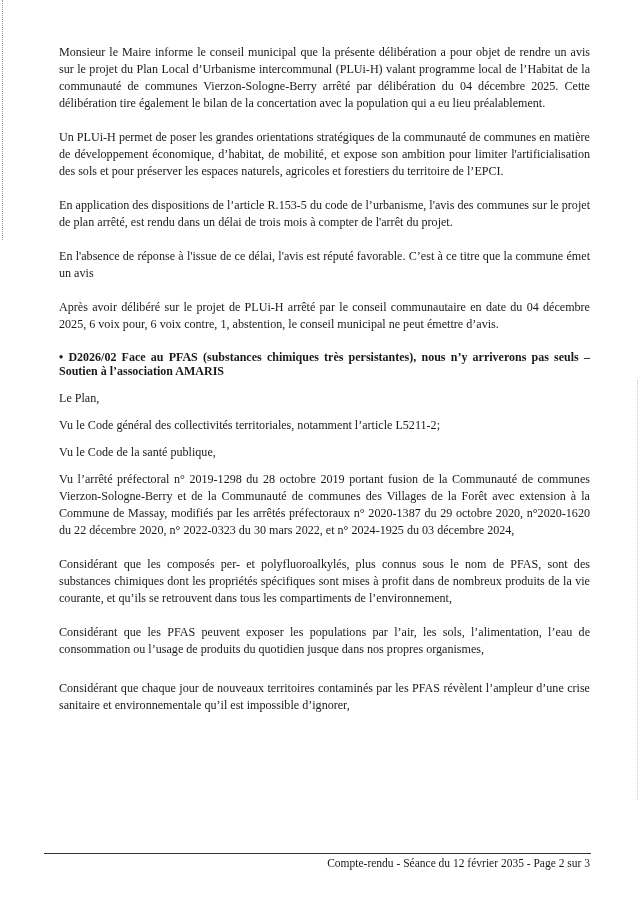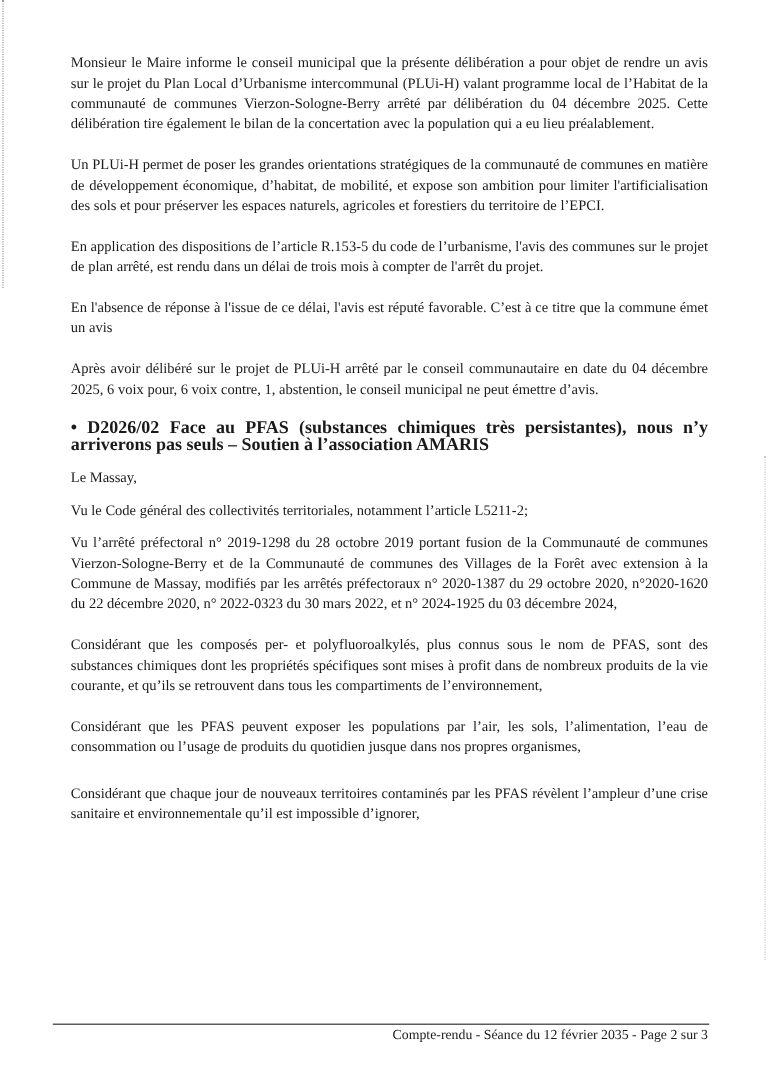--- a/index.html
+++ b/index.html
@@ -40,21 +40,21 @@
   p {
     margin: 0;
     font-size: 12.1px;
     line-height: 17px;
     text-align: justify;
   }
   .p-gap { margin-bottom: 17px; }
   .p-gap-sm { margin-bottom: 10px; }
   .heading {
     font-weight: bold;
-    font-size: 15px;
+    font-size: 12px;
     line-height: 14px;
     margin-bottom: 12px;
   }
   .no-justify-last { text-align: justify; text-align-last: left; margin-left: 12px; }
   .footer-line {
     position: absolute;
     left: 44px;
     top: 853px;
     width: 547px;
     height: 0;
@@ -77,22 +77,23 @@
 
 <div class="page">
   <p class="p-gap no-justify-last">Monsieur le Maire informe le conseil municipal que la présente délibération a pour objet de rendre un avis sur le projet du Plan Local d’Urbanisme intercommunal (PLUi-H) valant programme local de l’Habitat de la communauté de communes Vierzon-Sologne-Berry arrêté par délibération du 04 décembre 2025. Cette délibération tire également le bilan de la concertation avec la population qui a eu lieu préalablement.</p>
   <p class="p-gap no-justify-last">Un PLUi-H permet de poser les grandes orientations stratégiques de la communauté de communes en matière de développement économique, d’habitat, de mobilité, et expose son ambition pour limiter l'artificialisation des sols et pour préserver les espaces naturels, agricoles et forestiers du territoire de l’EPCI.</p>
   <p class="p-gap no-justify-last">En application des dispositions de l’article R.153-5 du code de l’urbanisme, l'avis des communes sur le projet de plan arrêté, est rendu dans un délai de trois mois à compter de l'arrêt du projet.</p>
   <p class="p-gap no-justify-last">En l'absence de réponse à l'issue de ce délai, l'avis est réputé favorable. C’est à ce titre que la commune émet un avis</p>
   <p class="p-gap no-justify-last">Après avoir délibéré sur le projet de PLUi-H arrêté par le conseil communautaire en date du 04 décembre 2025, 6 voix pour, 6 voix contre, 1, abstention, le conseil municipal ne peut émettre d’avis.</p>
 
   <p class="heading no-justify-last">• D2026/02 Face au PFAS (substances chimiques très persistantes), nous n’y arriverons pas seuls – Soutien à l’association AMARIS</p>
 
-  <p class="p-gap-sm no-justify-last">Le Massay,</p>
+  <p class="p-gap-sm no-justify-last">Le Plan,</p>
   <p class="p-gap-sm no-justify-last">Vu le Code général des collectivités territoriales, notamment l’article L5211-2;</p>
+  <p class="p-gap-sm no-justify-last">Vu le Code de la santé publique,</p>
   <p class="p-gap no-justify-last">Vu l’arrêté préfectoral n° 2019-1298 du 28 octobre 2019 portant fusion de la Communauté de communes Vierzon-Sologne-Berry et de la Communauté de communes des Villages de la Forêt avec extension à la Commune de Massay, modifiés par les arrêtés préfectoraux n° 2020-1387 du 29 octobre 2020, n°2020-1620 du 22 décembre 2020, n° 2022-0323 du 30 mars 2022, et n° 2024-1925 du 03 décembre 2024,</p>
   <p class="p-gap no-justify-last">Considérant que les composés per- et polyfluoroalkylés, plus connus sous le nom de PFAS, sont des substances chimiques dont les propriétés spécifiques sont mises à profit dans de nombreux produits de la vie courante, et qu’ils se retrouvent dans tous les compartiments de l’environnement,</p>
   <p class="p-gap no-justify-last" style="margin-bottom:22px">Considérant que les PFAS peuvent exposer les populations par l’air, les sols, l’alimentation, l’eau de consommation ou l’usage de produits du quotidien jusque dans nos propres organismes,</p>
   <p class="no-justify-last">Considérant que chaque jour de nouveaux territoires contaminés par les PFAS révèlent l’ampleur d’une crise sanitaire et environnementale qu’il est impossible d’ignorer,</p>
 </div>
 
 <div class="footer-line"></div>
 <div class="footer-text">Compte-rendu - Séance du 12 février 2035 - Page 2 sur 3</div>
 
 </body></html>

